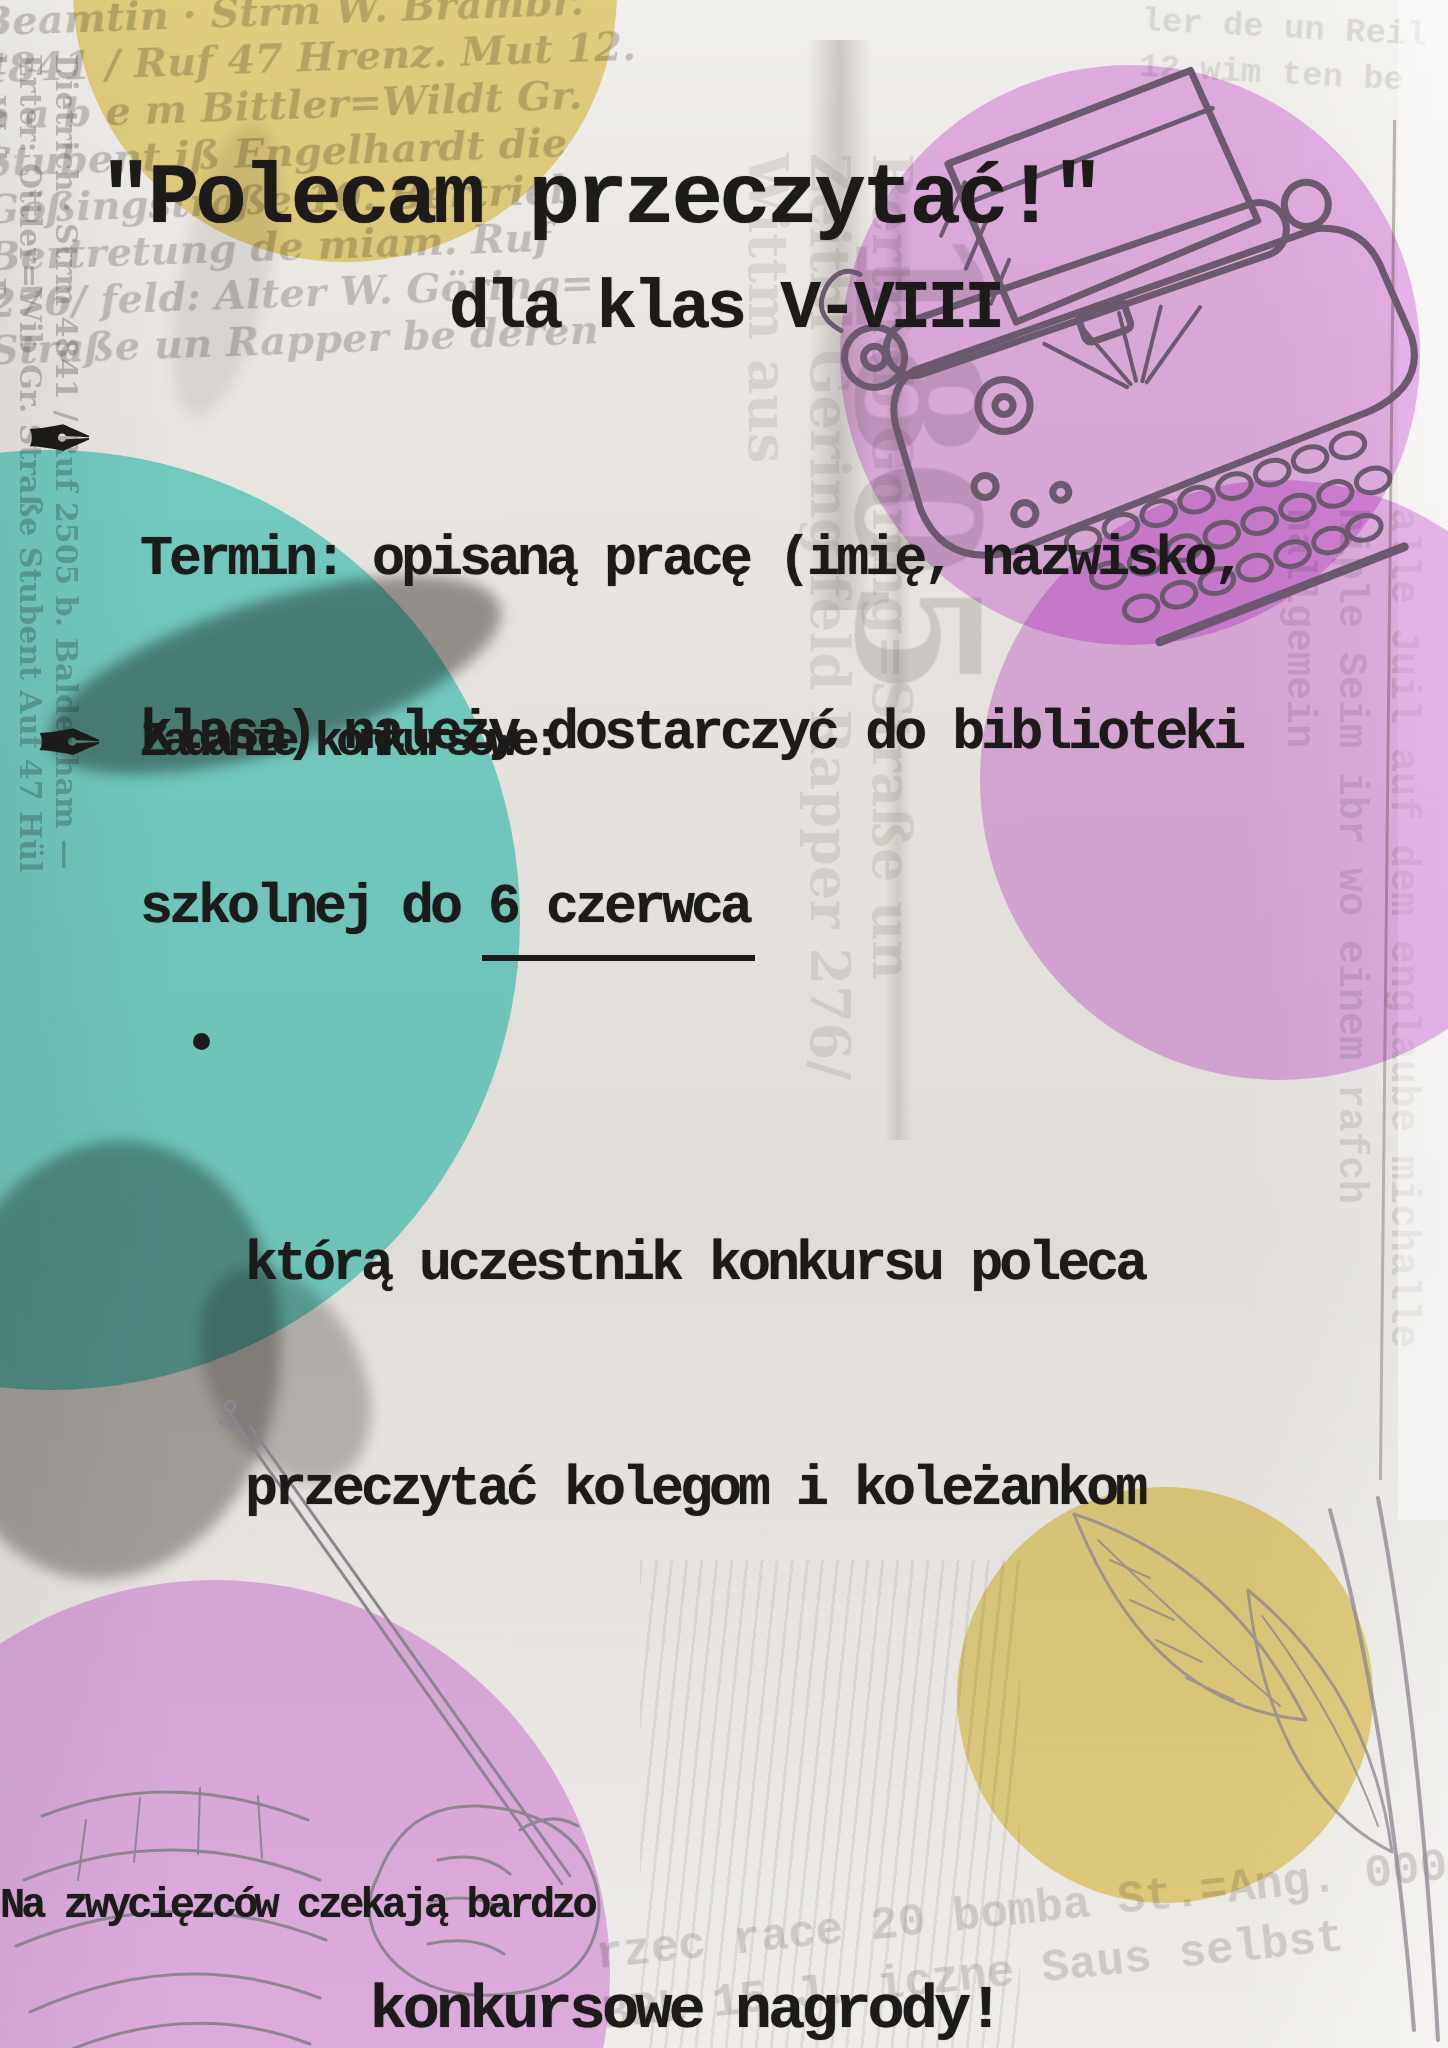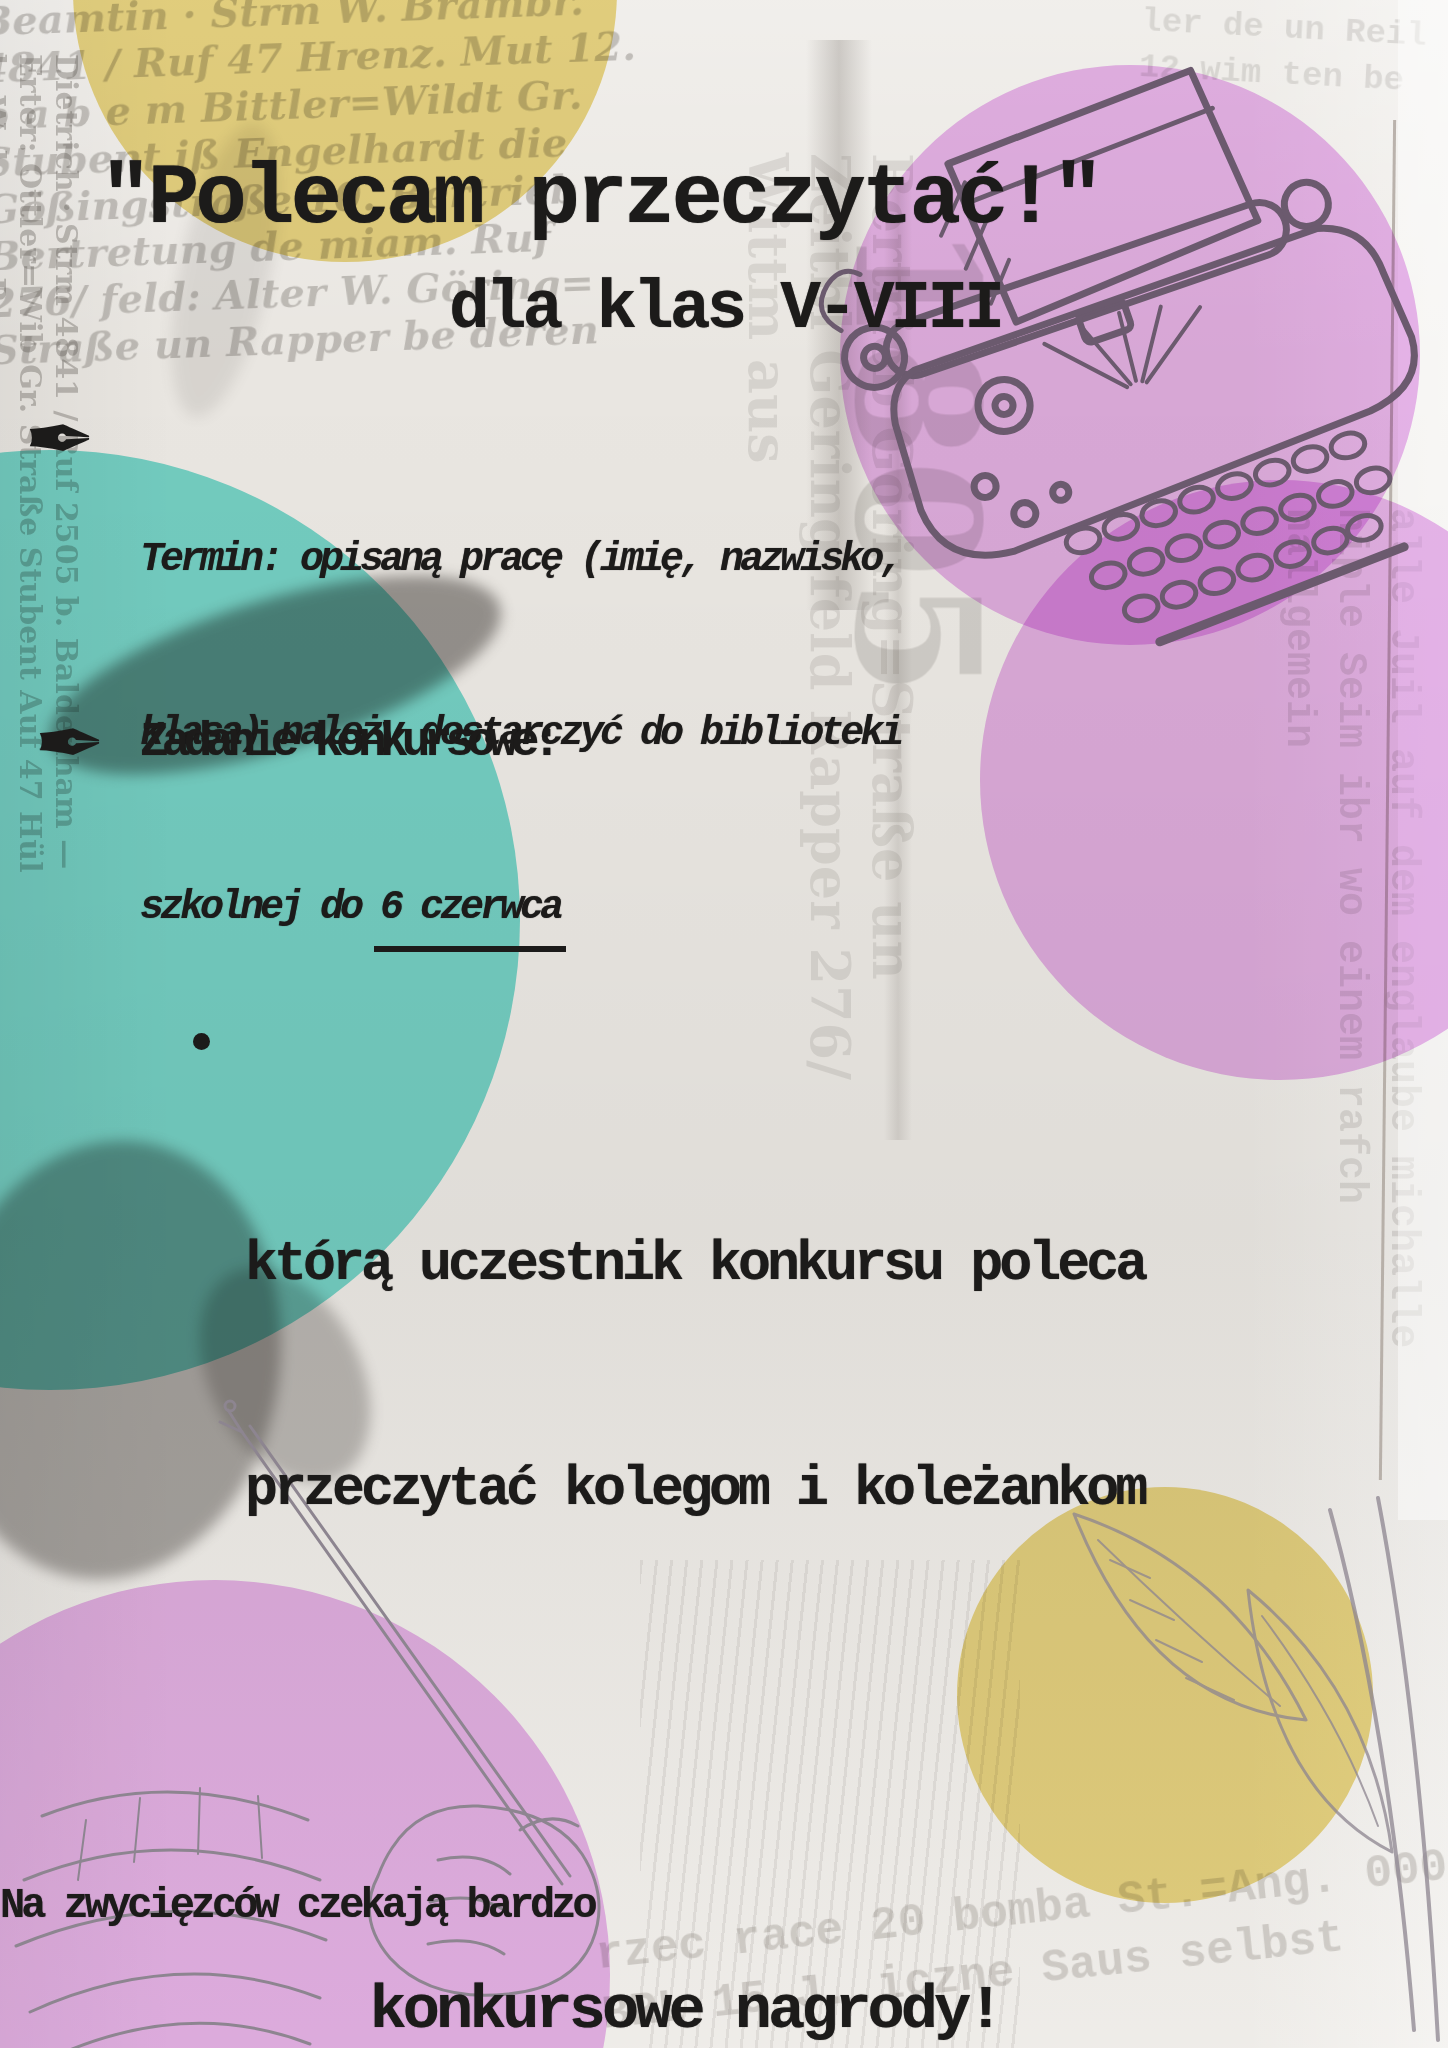--- a/index.html
+++ b/index.html
@@ -59,21 +59,21 @@
   
   .t{position:absolute;z-index:6;font-weight:bold;white-space:pre;
      text-shadow:0 0 1px rgba(25,23,22,.65);}
   #title1{left:0;top:50px;width:1408px;text-align:center;font-size:86px;letter-spacing:-4px;}
   #title2{left:0;top:150px;width:1200px;text-align:center;font-size:86px;letter-spacing:-4px;}
   #subtitle{left:0;top:270px;width:1450px;text-align:center;font-size:68px;letter-spacing:-4px;}
   .pen{position:absolute;z-index:6;font-family:"DejaVu Sans",sans-serif;font-size:86px;
        line-height:86px;color:var(--ink);}
   #pen-termin{left:24px;top:396px;}
   #pen-zadanie{left:34px;top:700px;}
-  #termin{left:140px;top:415px;font-size:40px;line-height:58px;letter-spacing:-4px;font-style:italic;}
+  #termin{left:140px;top:415px;font-size:55px;line-height:58px;letter-spacing:-4px;}
   #zadanie{left:140px;top:705px;font-size:48px;line-height:75px;letter-spacing:-7px;}
   #bullets{left:245px;top:852px;font-size:55px;line-height:75px;letter-spacing:-4px;}
   .bullet{position:relative;}
   .dot{position:absolute;left:-52px;top:31px;width:17px;height:17px;border-radius:50%;
        background:var(--ink);}
   .u{border-bottom:6px solid var(--ink);padding:0 6px 16px 6px;margin:0 -6px;}
   #footer1{left:0;top:1882px;width:1160px;font-size:42px;letter-spacing:-4px;}
   #footer2{left:0;top:1975px;width:1370px;text-align:center;font-size:62px;letter-spacing:-4px;}
 </style>
 </head>

